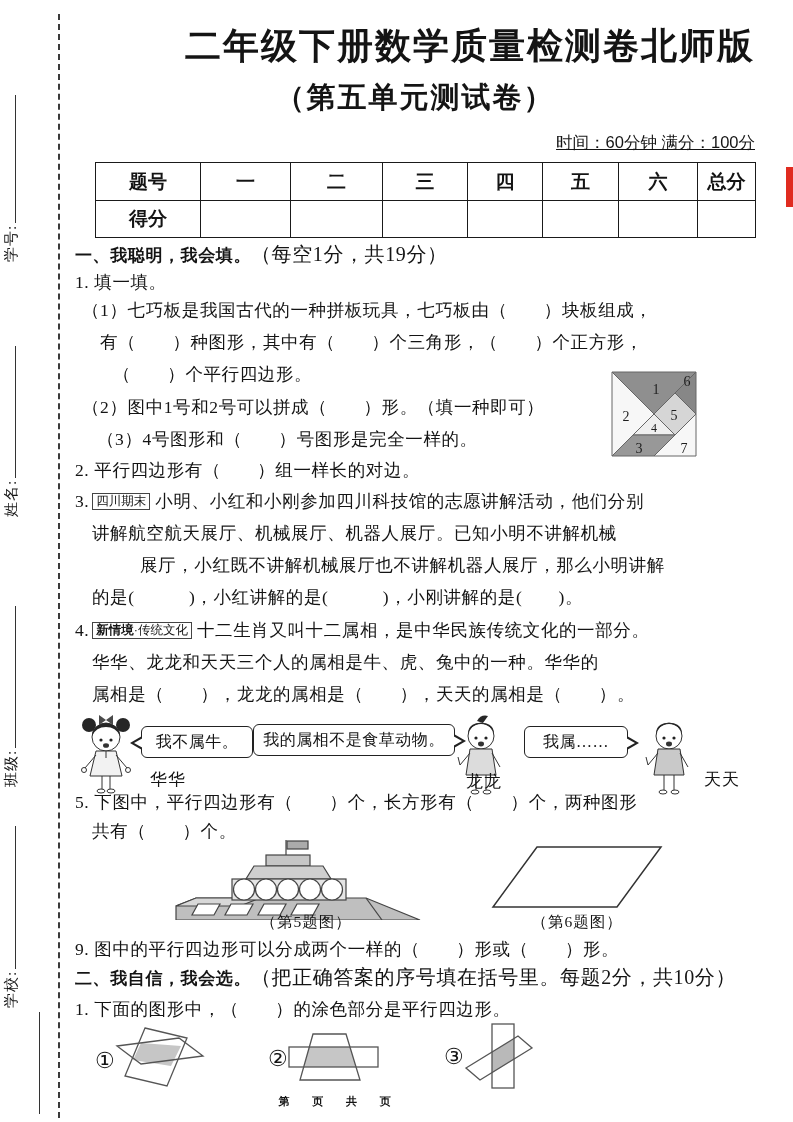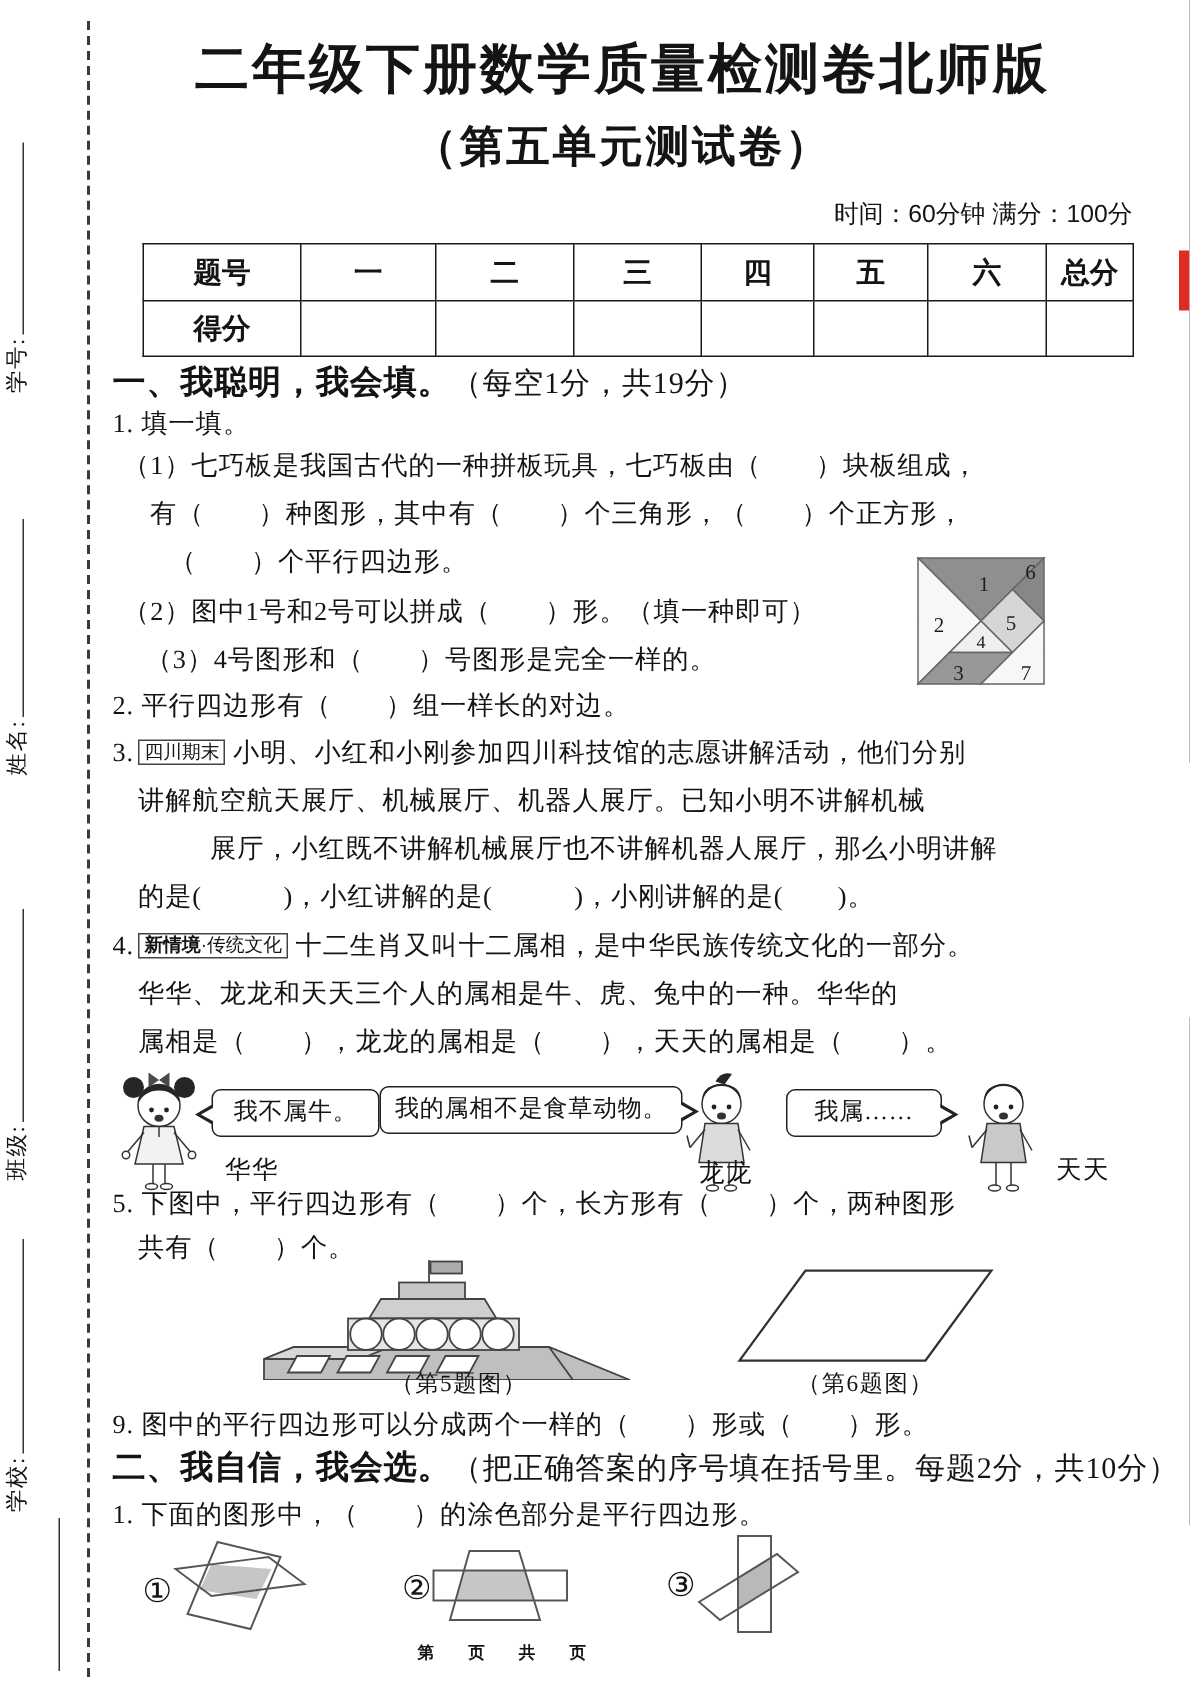--- a/index.html
+++ b/index.html
@@ -6,21 +6,21 @@
   .page{position:relative;width:793px;height:1122px;background:#fff;margin:0 auto;
         font-family:"Liberation Serif",serif;color:#141414;overflow:hidden;}
   .abs{position:absolute;}
   .line{position:absolute;white-space:nowrap;font-size:17.5px;line-height:23px;letter-spacing:0.6px;}
   .title{position:absolute;left:75px;width:680px;text-align:center;
          font-family:"Liberation Sans",sans-serif;font-weight:bold;font-size:36px;letter-spacing:2px;}
   .subtitle{position:absolute;left:75px;width:680px;text-align:center;
             font-family:"Liberation Sans",sans-serif;font-weight:bold;font-size:29px;letter-spacing:2px;}
   .info{position:absolute;left:75px;width:680px;text-align:right;
         font-family:"Liberation Sans",sans-serif;font-size:16.5px;}
-  .sec-h{font-family:"Liberation Sans",sans-serif;font-weight:bold;font-size:22px;}
+  .sec-h{font-family:"Liberation Sans",sans-serif;font-weight:bold;font-size:17px;}
   .note{font-size:20px;}
   table.score{position:absolute;left:95px;top:162px;border-collapse:collapse;table-layout:fixed;}
   table.score td,table.score th{border:1.6px solid #1a1a1a;text-align:center;vertical-align:middle;
         font-size:19px;font-weight:600;font-family:"Liberation Serif",serif;padding:0;}
   tr.hrow{height:38px;} tr.srow{height:37px;}
   .tagbox{display:inline-block;border:1.1px solid #444;font-size:12.5px;line-height:15px;
           padding:0 3px;margin:0 5px 0 3px;vertical-align:2px;font-family:"Liberation Sans",sans-serif;letter-spacing:0;}
   .tagbox b{font-weight:bold;}
   .side-field{position:absolute;transform:rotate(-90deg);transform-origin:left bottom;
               white-space:nowrap;font-size:15px;height:22px;line-height:22px;letter-spacing:1px;}
@@ -58,23 +58,23 @@
   <div class="side-field" style="left:22px;top:765px;width:195px;">
     <span>班级:</span><span class="blank" style="width:142px"></span>
   </div>
   <div class="side-field" style="left:22px;top:986px;width:196px;">
     <span>学校:</span><span class="blank" style="width:143px"></span>
   </div>
   <div class="vline" style="top:1012px;height:102px;"></div>
 
   <div class="redmark" style="background:#e02b20;"></div>
 
-  <div class="title" style="top:22px;">二年级下册数学质量检测卷北师版</div>
+  <div class="title" style="top:22px;text-align:right;">二年级下册数学质量检测卷北师版</div>
   <div class="subtitle" style="top:78px;">（第五单元测试卷）</div>
-  <div class="info" style="top:132px;">时间：60分钟  满分：100分</div>
+  <div class="info" style="top:132px;text-decoration:underline;">时间：60分钟  满分：100分</div>
 
   <table class="score">
     <colgroup>
         <col style="width:105px">
         <col style="width:90px">
         <col style="width:92px">
         <col style="width:85px">
         <col style="width:75px">
         <col style="width:76px">
         <col style="width:79px">

